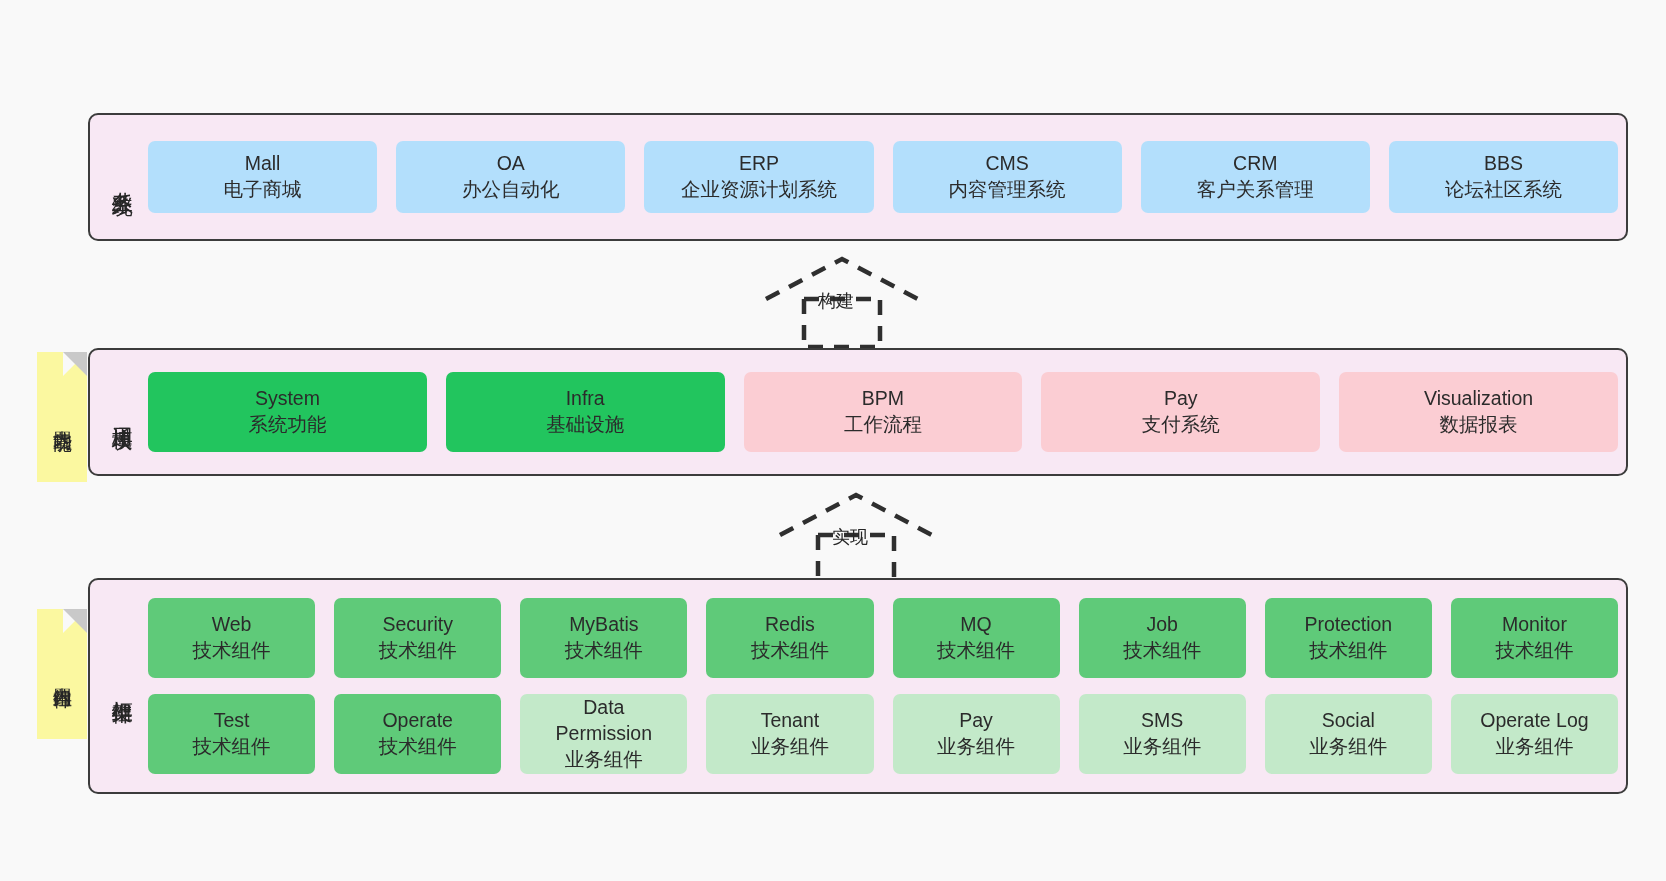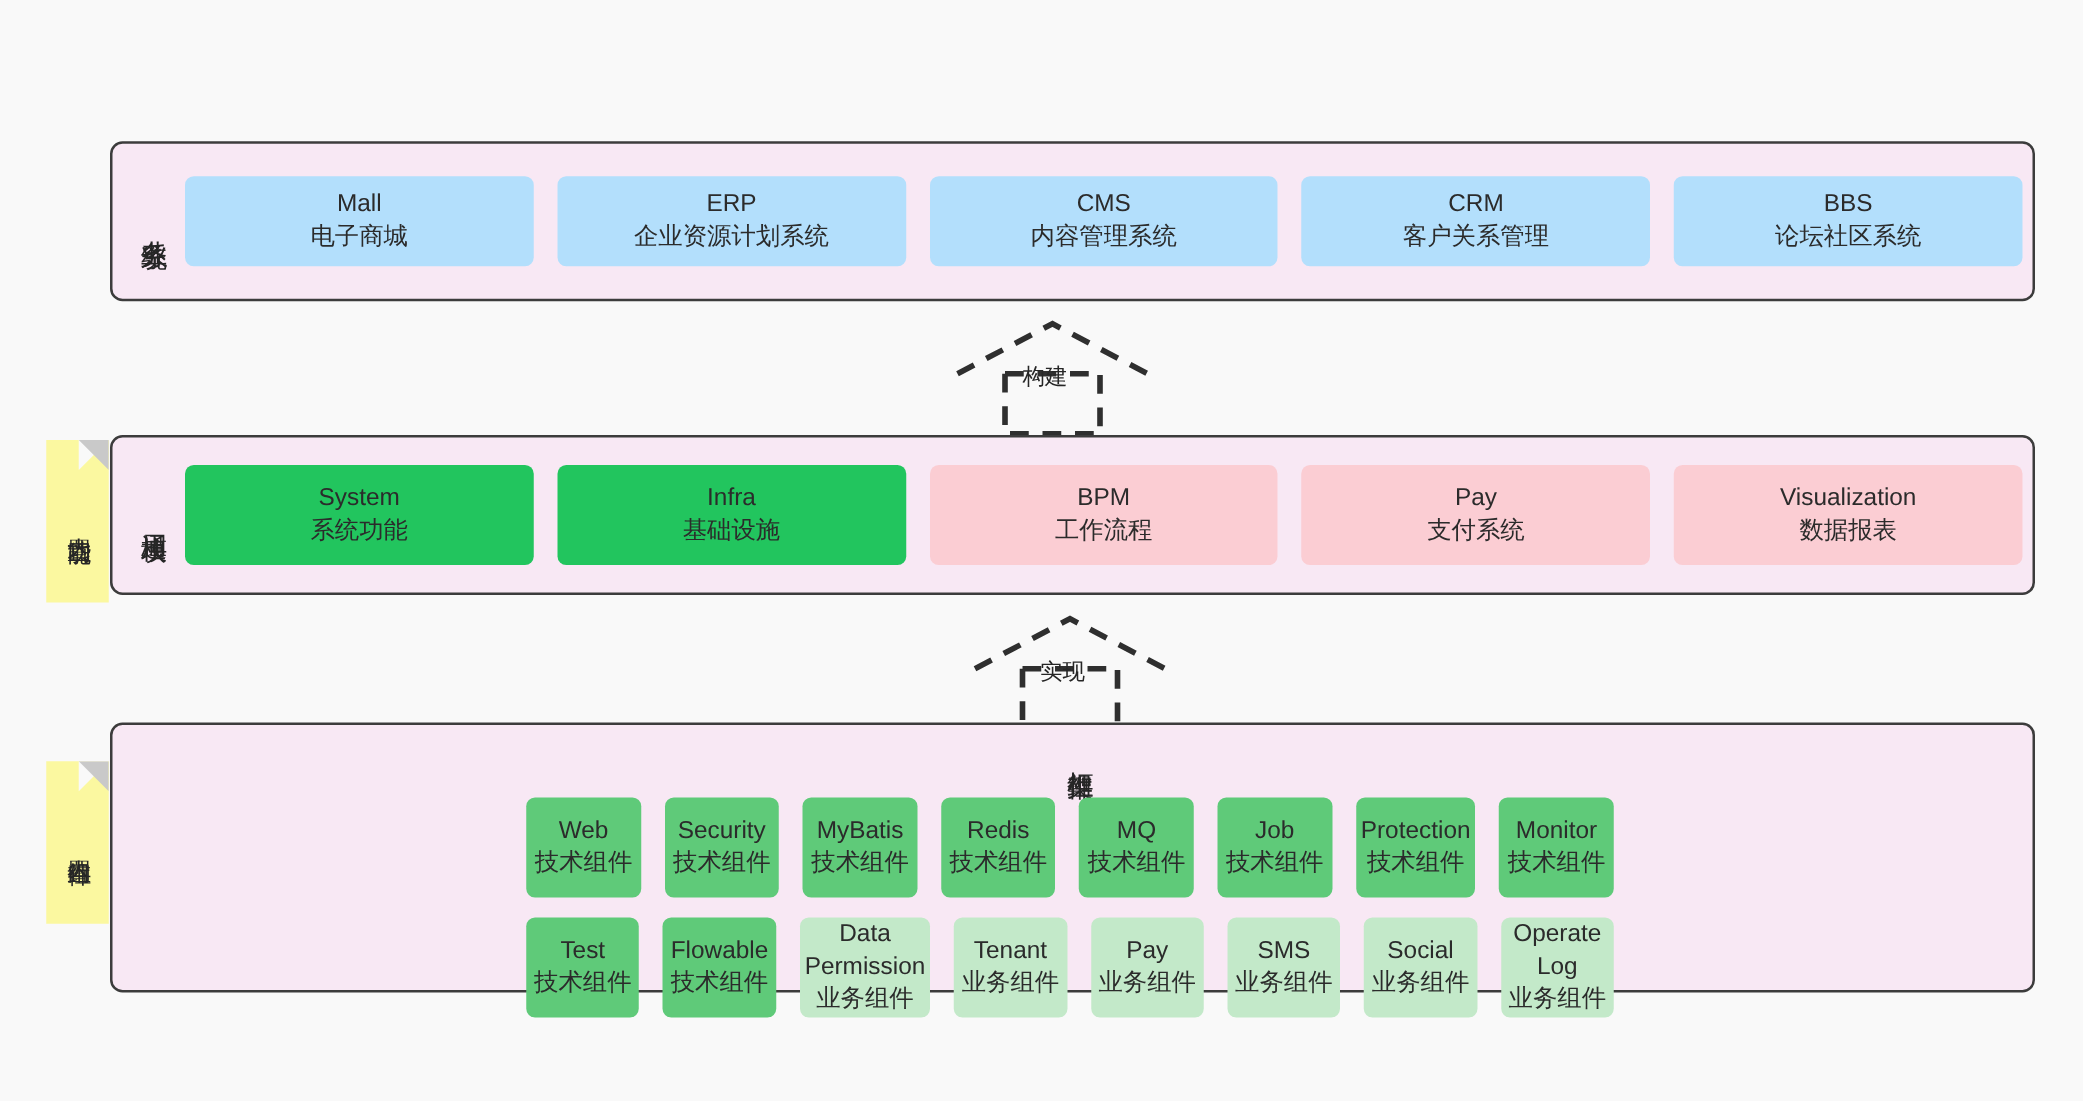--- a/index.html
+++ b/index.html
@@ -89,21 +89,21 @@
   
   .c-blue        { background: #b3dffc; }
   .c-red         { background: #22c55e; }
   .c-pink        { background: #fbcdd3; }
   .c-green       { background: #5fca79; }
   .c-lightgreen  { background: #c3e9c9; }
 
   
   #layer-business { left: 88px;  top: 113px; width: 1540px; height: 128px; }
   #layer-common   { left: 88px;  top: 348px; width: 1540px; height: 128px; }
-  #layer-frame    { left: 88px;  top: 578px; width: 1540px; height: 216px; flex-direction: column; }
+  #layer-frame    { left: 88px;  top: 578px; width: 1540px; height: 216px; }
 
   #layer-business .card { height: 72px; }
   #layer-common   .card { height: 80px; }
   #layer-frame    .card { height: 80px; }
 
   
   .note {
     position: absolute;
     width: 50px;
     background: #fbf8a0;
@@ -161,20 +161,24 @@
 <div class="layer" id="layer-business">
   <div class="layer-title">业务系统</div>
   <div class="cards">
     <div class="cards-rows">
       <div class="card-row">
         <div class="card c-blue">
           <span class="l1">Mall</span>
           <span class="l2">电子商城</span>
         </div>
         <div class="card c-blue">
+          <span class="l1">OA</span>
+          <span class="l2">办公自动化</span>
+        </div>
+        <div class="card c-blue">
           <span class="l1">ERP</span>
           <span class="l2">企业资源计划系统</span>
         </div>
         <div class="card c-blue">
           <span class="l1">CMS</span>
           <span class="l2">内容管理系统</span>
         </div>
         <div class="card c-blue">
           <span class="l1">CRM</span>
           <span class="l2">客户关系管理</span>
@@ -273,21 +277,21 @@
           <span class="l1">Monitor</span>
           <span class="l2">技术组件</span>
         </div>
       </div>
       <div class="card-row">
         <div class="card c-green">
           <span class="l1">Test</span>
           <span class="l2">技术组件</span>
         </div>
         <div class="card c-green">
-          <span class="l1">Flowable</span>
+          <span class="l1">Operate</span>
           <span class="l2">技术组件</span>
         </div>
         <div class="card c-lightgreen">
           <span class="l1">Data
 Permission</span>
           <span class="l2">业务组件</span>
         </div>
         <div class="card c-lightgreen">
           <span class="l1">Tenant</span>
           <span class="l2">业务组件</span>

